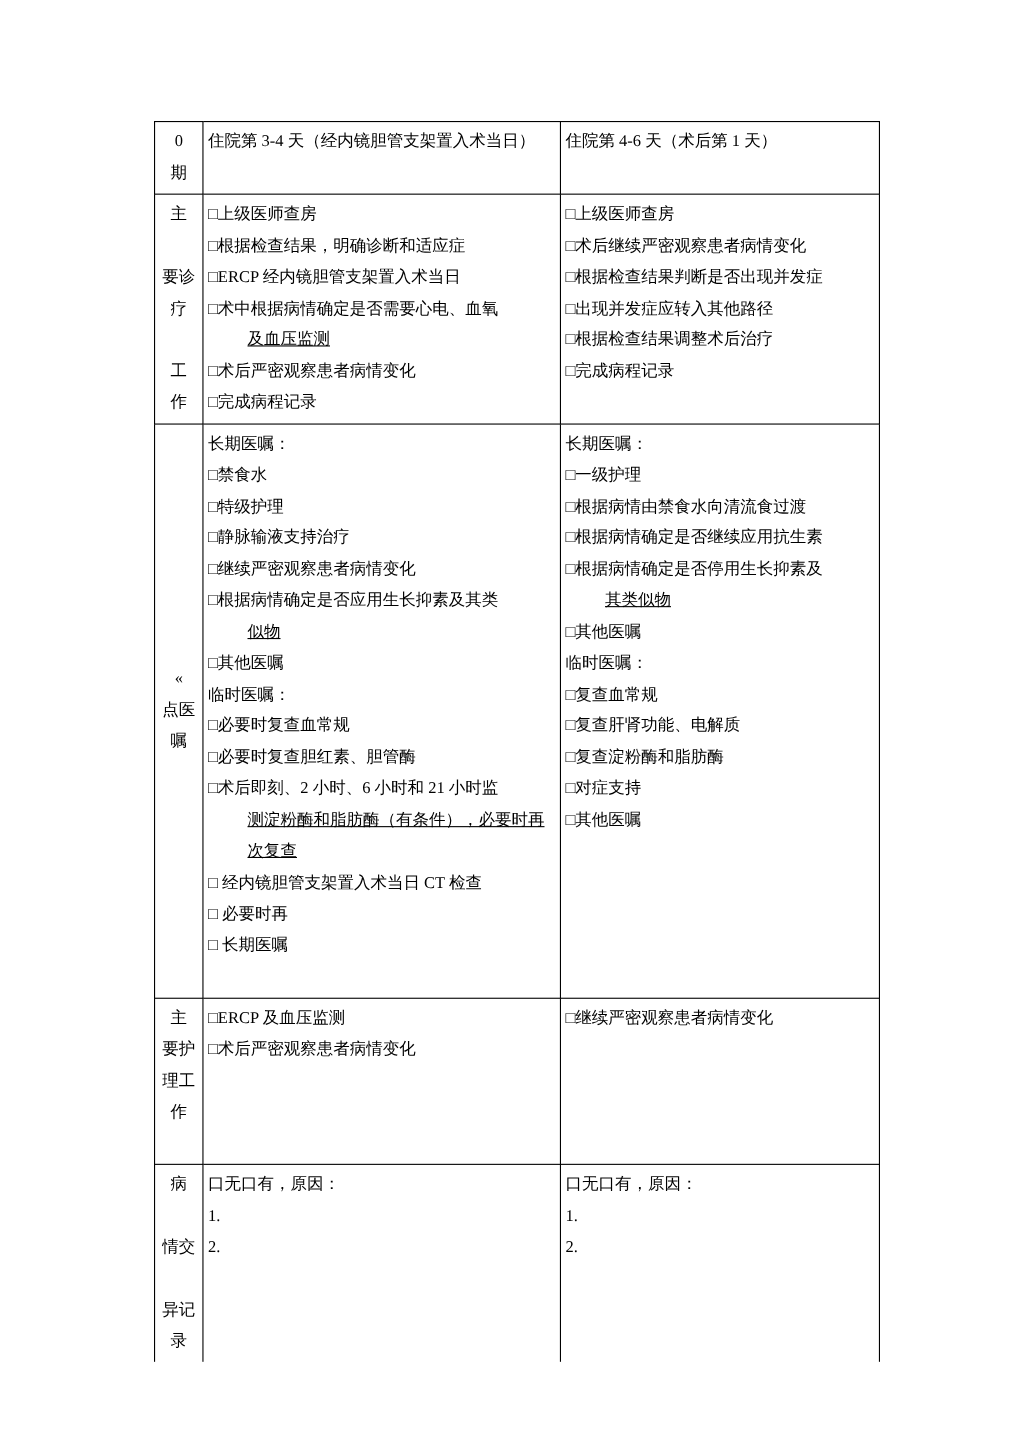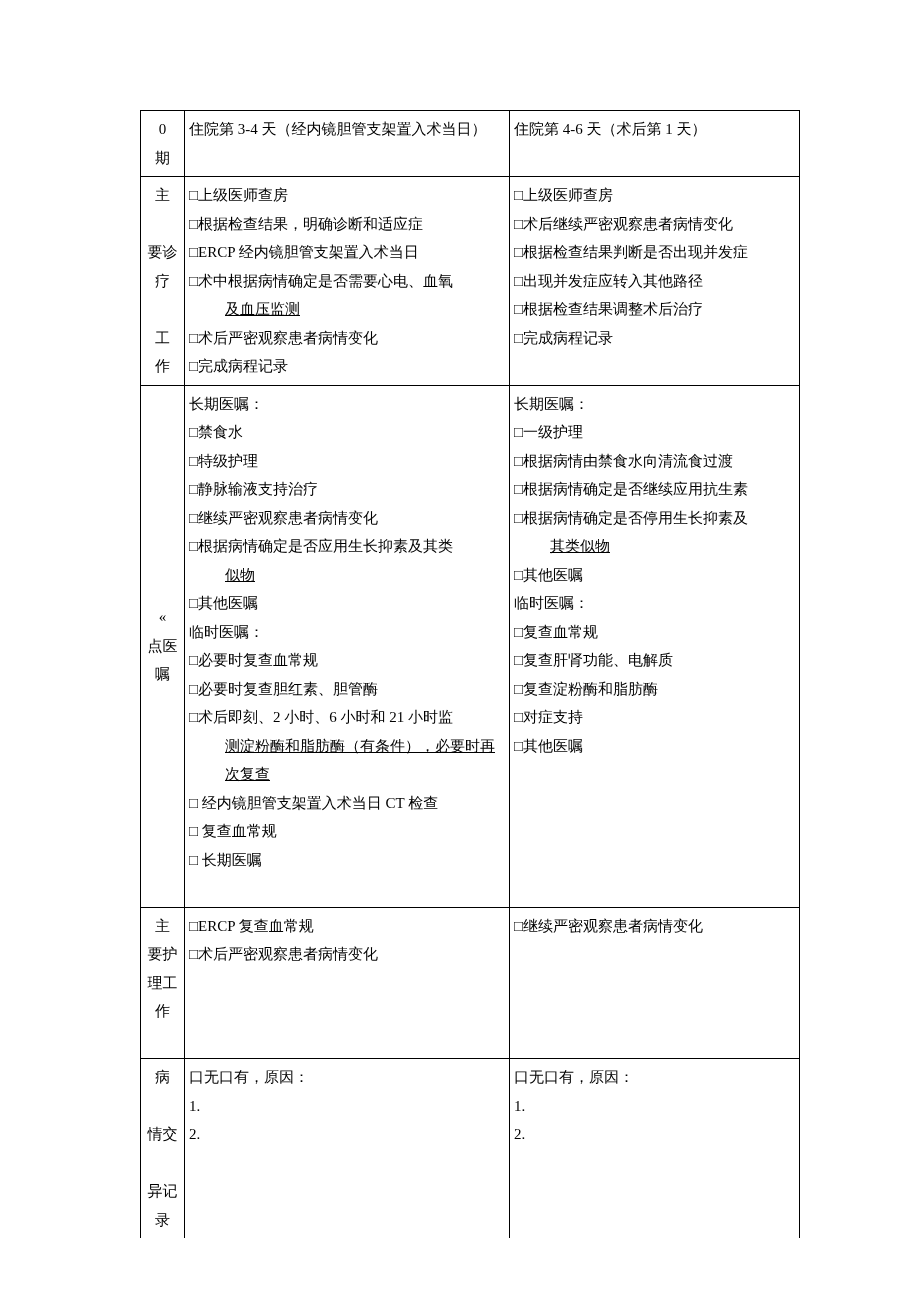--- a/index.html
+++ b/index.html
@@ -99,21 +99,21 @@
     <span class="item">□根据病情确定是否应用生长抑素及其类</span>
     <span class="item indent">似物</span>
     <span class="item">□其他医嘱</span>
     <span class="item">临时医嘱：</span>
     <span class="item">□必要时复查血常规</span>
     <span class="item">□必要时复查胆红素、胆管酶</span>
     <span class="item">□术后即刻、2 小时、6 小时和 21 小时监</span>
     <span class="item indent">测淀粉酶和脂肪酶（有条件），必要时再</span>
     <span class="item indent">次复查</span>
     <span class="item">□ 经内镜胆管支架置入术当日 CT 检查</span>
-    <span class="item">□ 复查血常规</span>
+    <span class="item">□ 必要时再</span>
     <span class="item">□ 长期医嘱</span>
     <br>
   </td>
   <td>
     <span class="item">长期医嘱：</span>
     <span class="item">□一级护理</span>
     <span class="item">□根据病情由禁食水向清流食过渡</span>
     <span class="item">□根据病情确定是否继续应用抗生素</span>
     <span class="item">□根据病情确定是否停用生长抑素及</span>
     <span class="item indent">其类似物</span>
@@ -129,21 +129,21 @@
 
 <tr>
   <td class="col-label" style="vertical-align:top;">
     <span>主</span><br>
     <span>要护</span><br>
     <span>理工</span><br>
     <span>作</span><br>
     <br>
   </td>
   <td>
-    <span class="item">□ERCP 复查血常规</span>
+    <span class="item">□ERCP 及血压监测</span>
     <span class="item">□术后严密观察患者病情变化</span>
   </td>
   <td>
     <span class="item">□继续严密观察患者病情变化</span>
   </td>
 </tr>
 
 <tr>
   <td class="col-label no-bottom" style="vertical-align:top;">
     <span>病</span><br><br>

